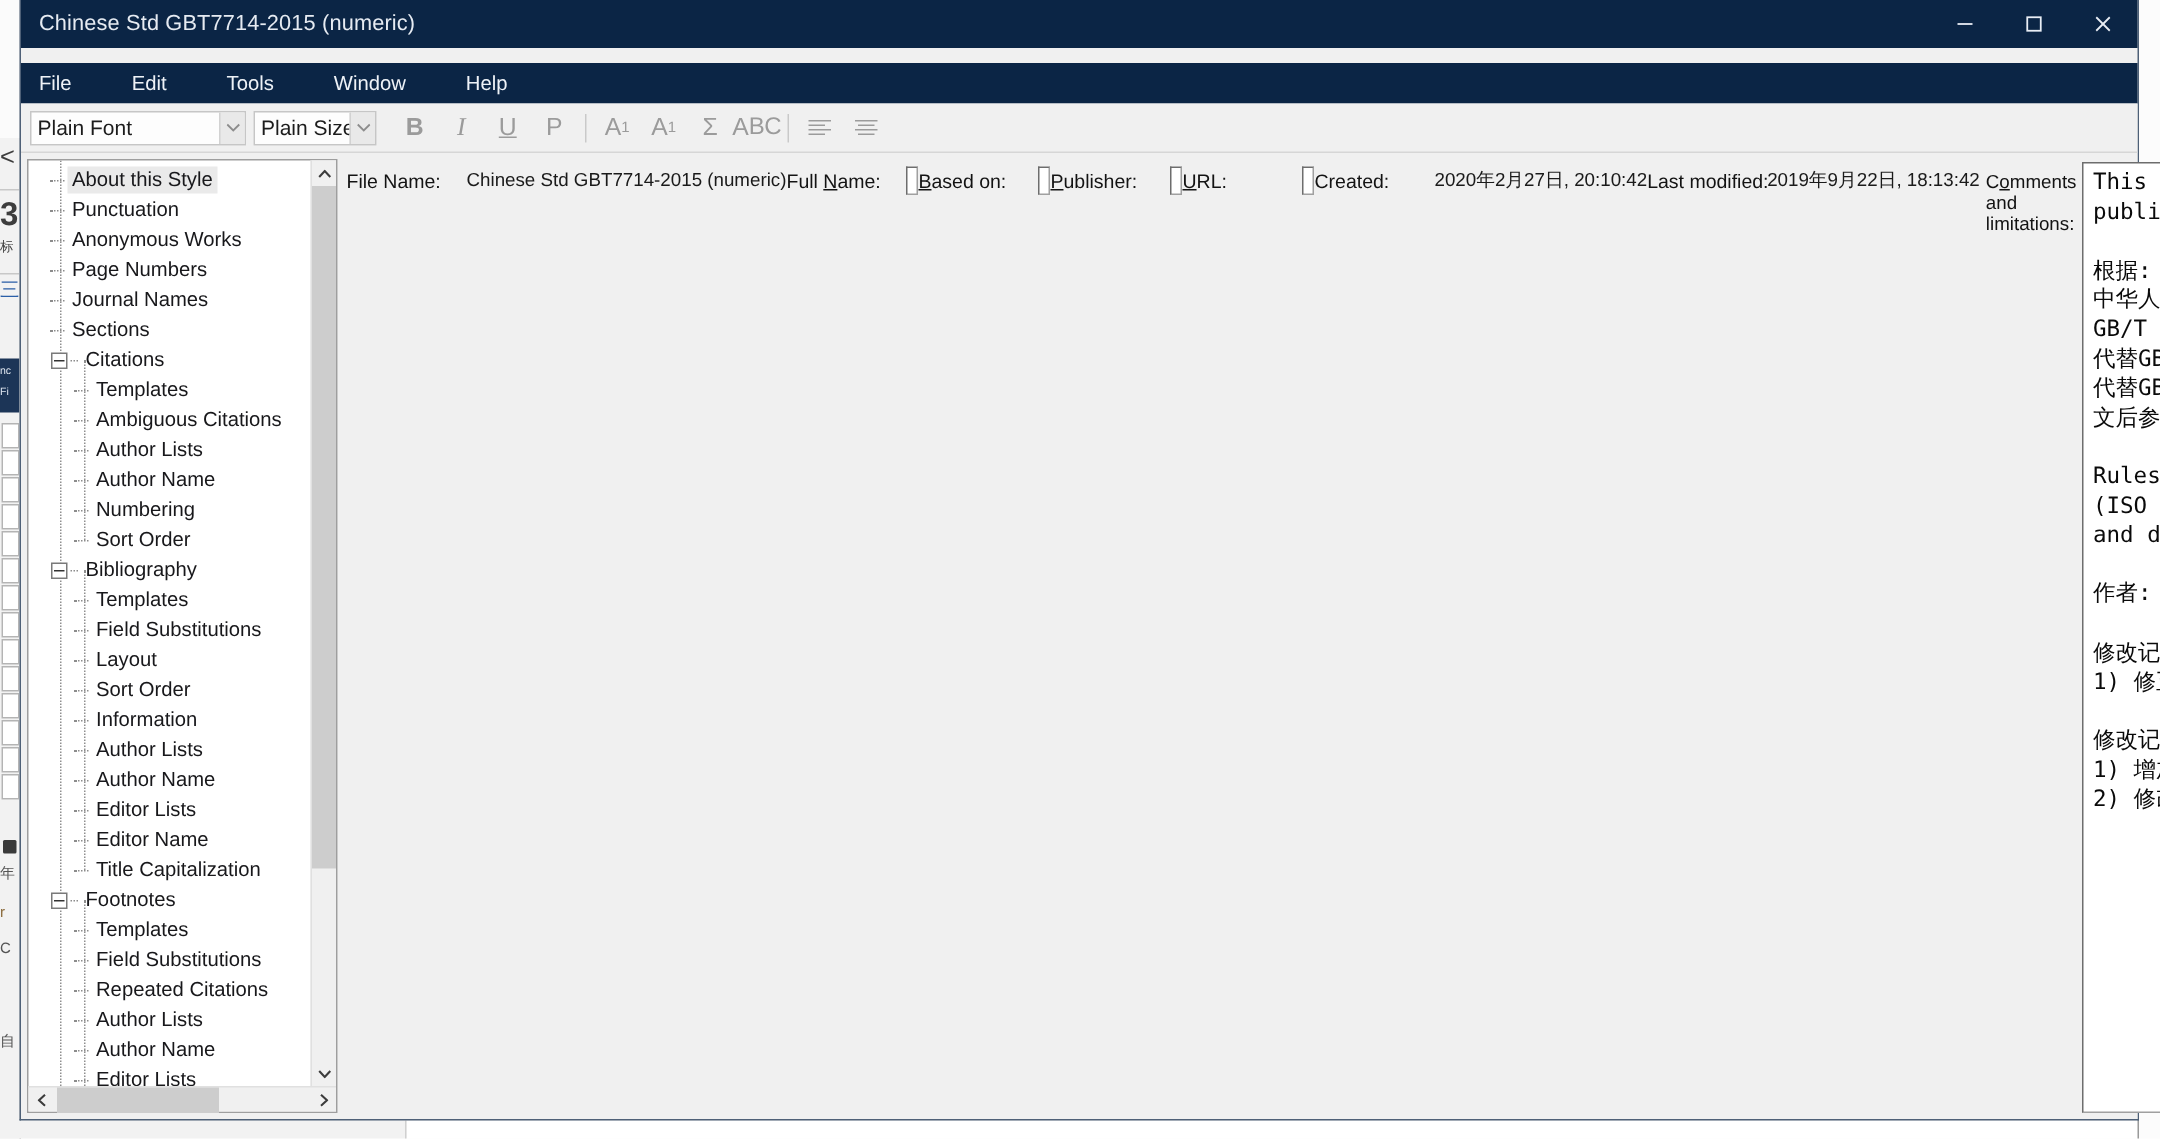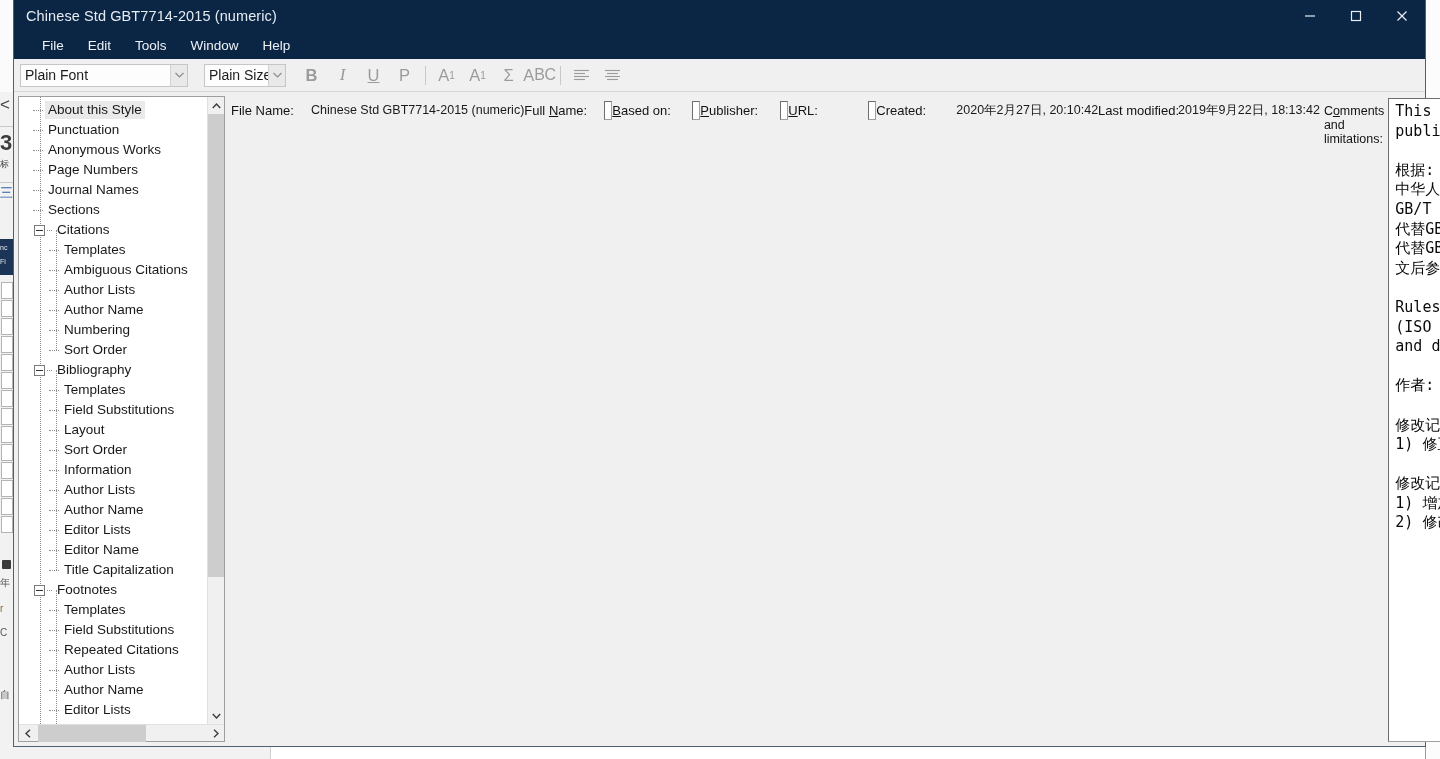--- a/index.html
+++ b/index.html
@@ -68,37 +68,37 @@
   .winbtns { position: absolute; right: 0; top: 0; height: 32px; display: flex; }
   .winbtn {
     width: 46px; height: 32px; display: flex; align-items: center; justify-content: center;
     color: #e8edf4;
   }
   .winbtn svg { display:block; }
 
   
   .menubar {
     height: 27px; background: #0b2545; display: flex; align-items: center;
-    padding-left: 16px; flex: none; gap: 0px;
+    padding-left: 0; flex: none; gap: 16px; margin-top: 10px;
   }
   .menuitem {
     color: #eef2f7; font-size: 13.5px; padding: 3px 12px 4px 12px; white-space: nowrap;
   }
 
   
   .toolbar {
     height: 33px; background: #f0f0f0; border-bottom: 1px solid #d6d6d6;
     display: flex; align-items: center; flex: none; padding-left: 6px;
   }
   .combo {
     height: 23px; background: #fdfdfd; border: 1px solid #c6c6c6;
     display: flex; align-items: center; position: relative;
     font-size: 14px; color: #1c1c1c;
   }
-  .combo.font { width: 168px; margin-right: 16px; }
+  .combo.font { width: 144px; margin-right: 5px; }
   .combo.size { width: 82px; margin-right: 10px; }
   .combo .cval { padding-left: 4px; white-space: nowrap; overflow: hidden; }
   .combo .carrow {
     position: absolute; right: 0; top: 0; bottom: 0; width: 17px;
     background: #e9e9e9; border-left: 1px solid #d2d2d2;
     display: flex; align-items: center; justify-content: center;
   }
   .tbtn {
     width: 31px; height: 27px; display: flex; align-items: center; justify-content: center;
     color: #9b9b9b; font-size: 16.5px;

